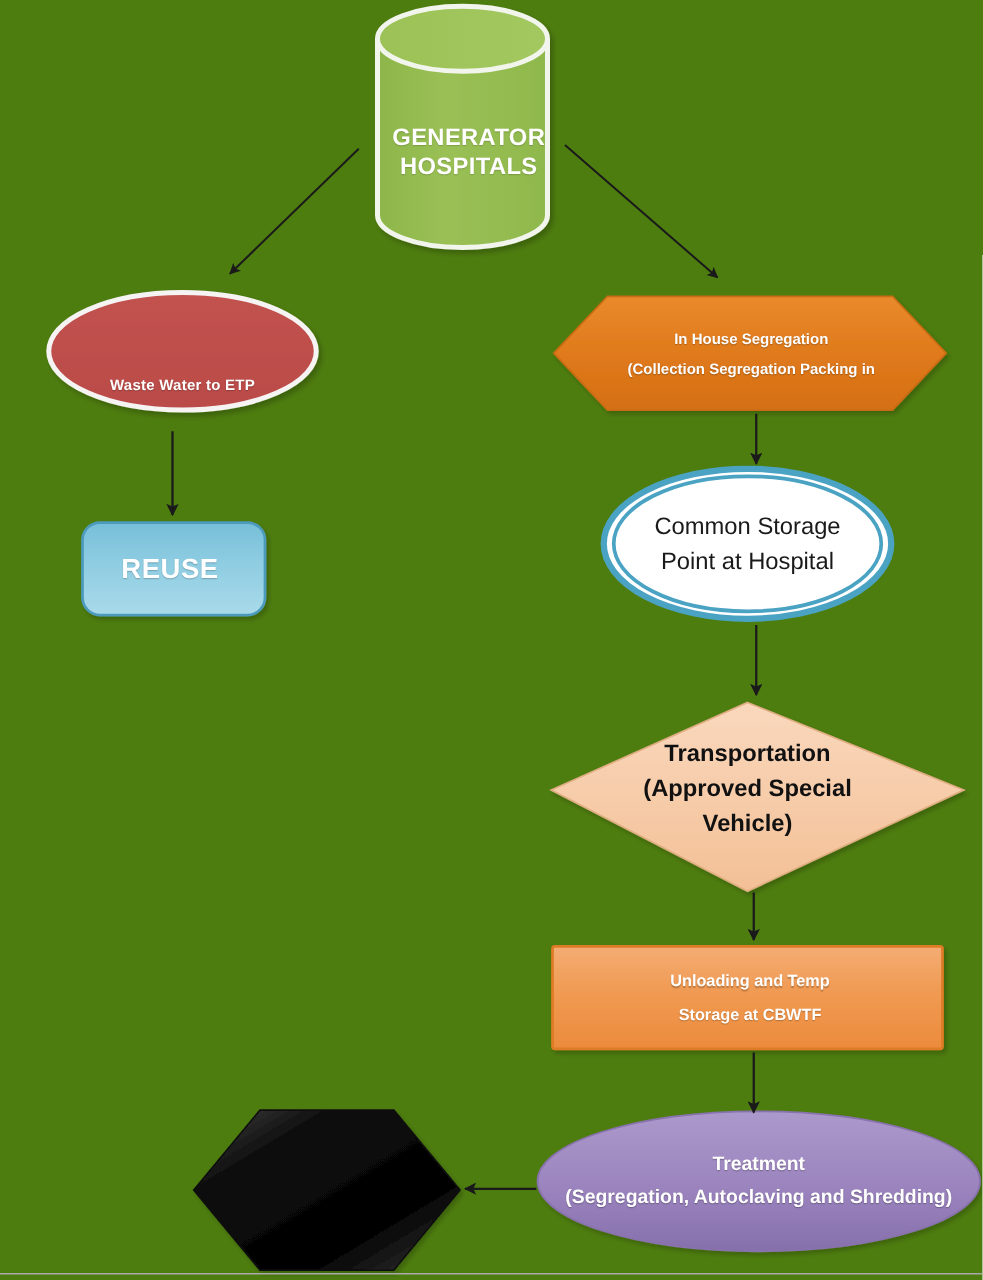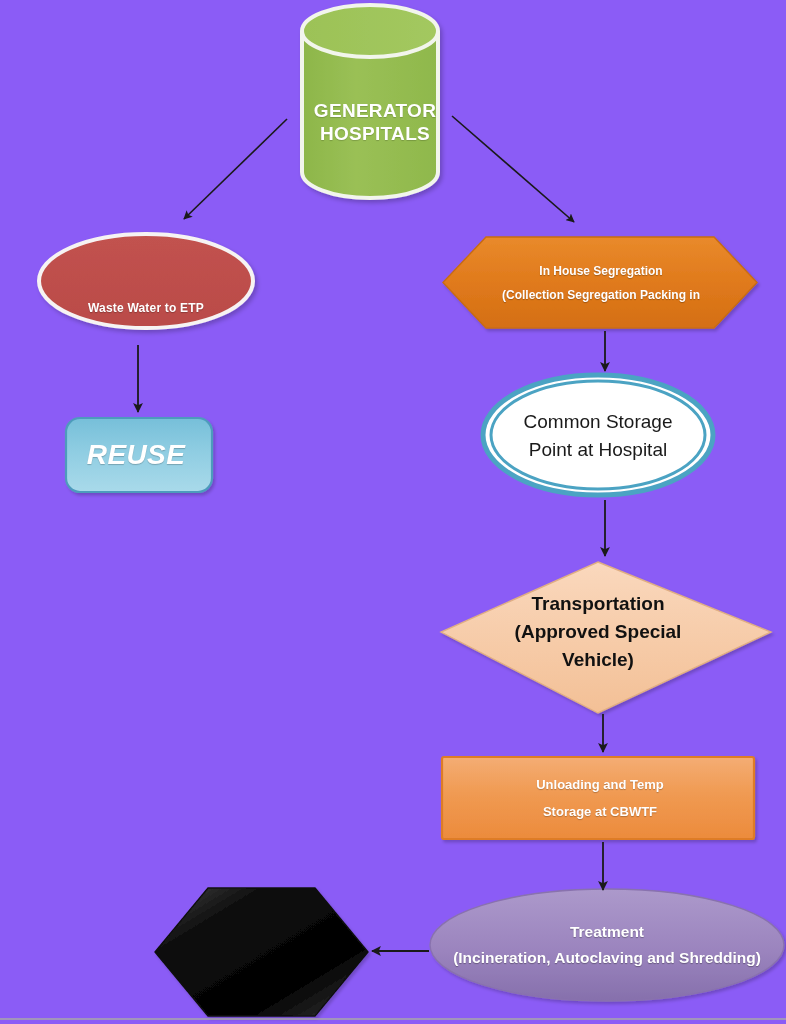--- a/index.html
+++ b/index.html
@@ -7,21 +7,21 @@
     padding: 0;
     background: #ffffff;
   }
   body {
     font-family: "Liberation Sans", sans-serif;
   }
   #canvas {
     position: relative;
     width: 786px;
     height: 1024px;
-    background: #8b5cf6;
+    background: #4d7c0f;
     overflow: hidden;
   }
   #svg-layer {
     position: absolute;
     left: 0;
     top: 0;
     width: 786px;
     height: 1024px;
   }
   .node-label {
@@ -52,24 +52,23 @@
     font-size: 12px;
     letter-spacing: 0.2px;
     text-shadow: 0 1px 1px rgba(0,0,0,0.25);
     margin-top: 28px;
   }
   
   #reuse-label {
     left: 66px; top: 436px; width: 140px; height: 38px;
     color: #ffffff;
     font-weight: bold;
-    font-size: 28px;
+    font-size: 22px;
     letter-spacing: 0.4px;
     text-shadow: 0 1px 1px rgba(0,0,0,0.22);
-    font-style: italic;
   }
   
   #seg-label {
     left: 455px; top: 248px; width: 292px; height: 70px;
     color: #ffffff;
     font-weight: bold;
     font-size: 12px;
     line-height: 24px;
     text-shadow: 0 1px 1px rgba(0,0,0,0.28);
     flex-direction: column;
@@ -264,16 +263,16 @@
 Point at Hospital</div>
 
   <div class="node-label" id="trans-label">Transportation
 (Approved Special
 Vehicle)</div>
 
   <div class="node-label" id="unload-label">Unloading and Temp
 Storage at CBWTF</div>
 
   <div class="node-label" id="treat-label">Treatment
-(Incineration, Autoclaving and Shredding)</div>
+(Segregation, Autoclaving and Shredding)</div>
 
 
 </div>
 
 </body></html>

